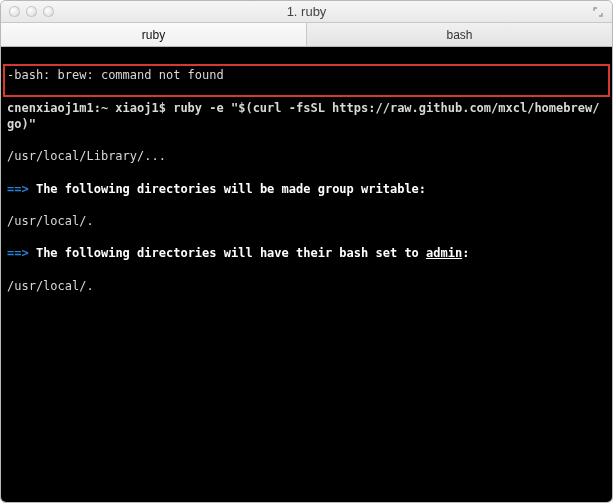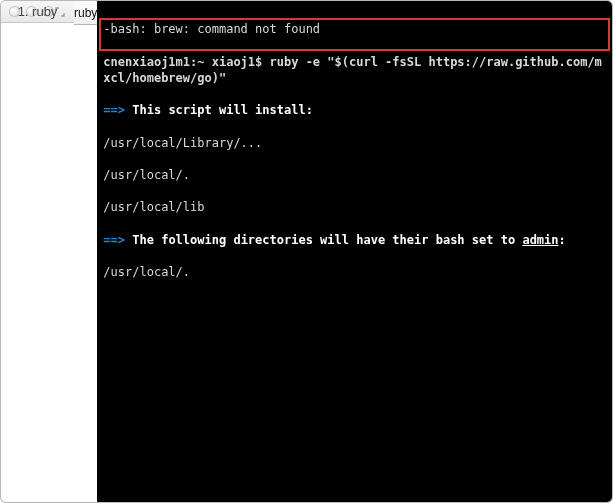--- a/index.html
+++ b/index.html
@@ -13,21 +13,21 @@
   }
   .window {
     width: 613px;
     height: 503px;
     border: 1px solid #b8b8b8;
     border-radius: 6px;
     overflow: hidden;
     box-shadow: 0 0 1px rgba(0,0,0,0.2);
     background: #fff;
     display: flex;
-    flex-direction: row;
+    flex-direction: column;
   }
   .titlebar {
     height: 22px;
     background: linear-gradient(#f6f6f6, #e8e8e8);
     border-bottom: 1px solid #c8c8c8;
     display: flex;
     align-items: center;
     position: relative;
     padding: 0 8px;
   }
@@ -61,20 +61,21 @@
     display: flex;
     height: 24px;
     background: linear-gradient(#f0f0f0,#e4e4e4);
     border-bottom: 1px solid #b8b8b8;
   }
   .tab {
     flex: 1;
     border-right: 1px solid #c8c8c8;
     display: flex;
     align-items: center;
+    justify-content: center;
     font-size: 12px;
     color: #333;
     cursor: pointer;
   }
   .tab:last-child { border-right: none; }
   .tab.active {
     background: linear-gradient(#fafafa,#f0f0f0);
     color: #111;
   }
   .terminal {
@@ -121,29 +122,31 @@
       <svg width="10" height="10" viewBox="0 0 10 10">
           <path d="M1 4 L1 1 L4 1 M6 9 L9 9 L9 6" stroke="#999" stroke-width="1.3" fill="none"></path>
         </svg>
     </div>
   </div>
 
   <div class="tabs">
     <div class="tab active">
       <span>ruby</span>
     </div>
+    <div class="tab">
+      <span>bash</span>
+    </div>
   </div>
 
   <div class="terminal">
 <div class="line">-bash: brew: command not found</div>
 <div class="line"><span class="prompt">cnenxiaoj1m1:~ xiaoj1$ ruby -e "$(curl -fsSL https://raw.github.com/mxcl/homebrew/go)"</span></div>
-<div class="line"><span class="arrow">==&gt;</span> <span class="bold">This script will install:</span></div>
 <div class="line">/usr/local/Library/...</div>
+<div class="line"><span class="arrow">==&gt;</span> <span class="bold">The following directories will be made group writable:</span></div>
 <div class="line">/usr/local/.</div>
-<div class="line">/usr/local/lib</div>
 <div class="line"><span class="arrow">==&gt;</span> <span class="bold"><span>The following directories will have their bash set to </span><span class="underline">admin</span><span>:</span></span></div>
 <div class="line">/usr/local/.</div>
 
 
 
 
 
 
 
 

